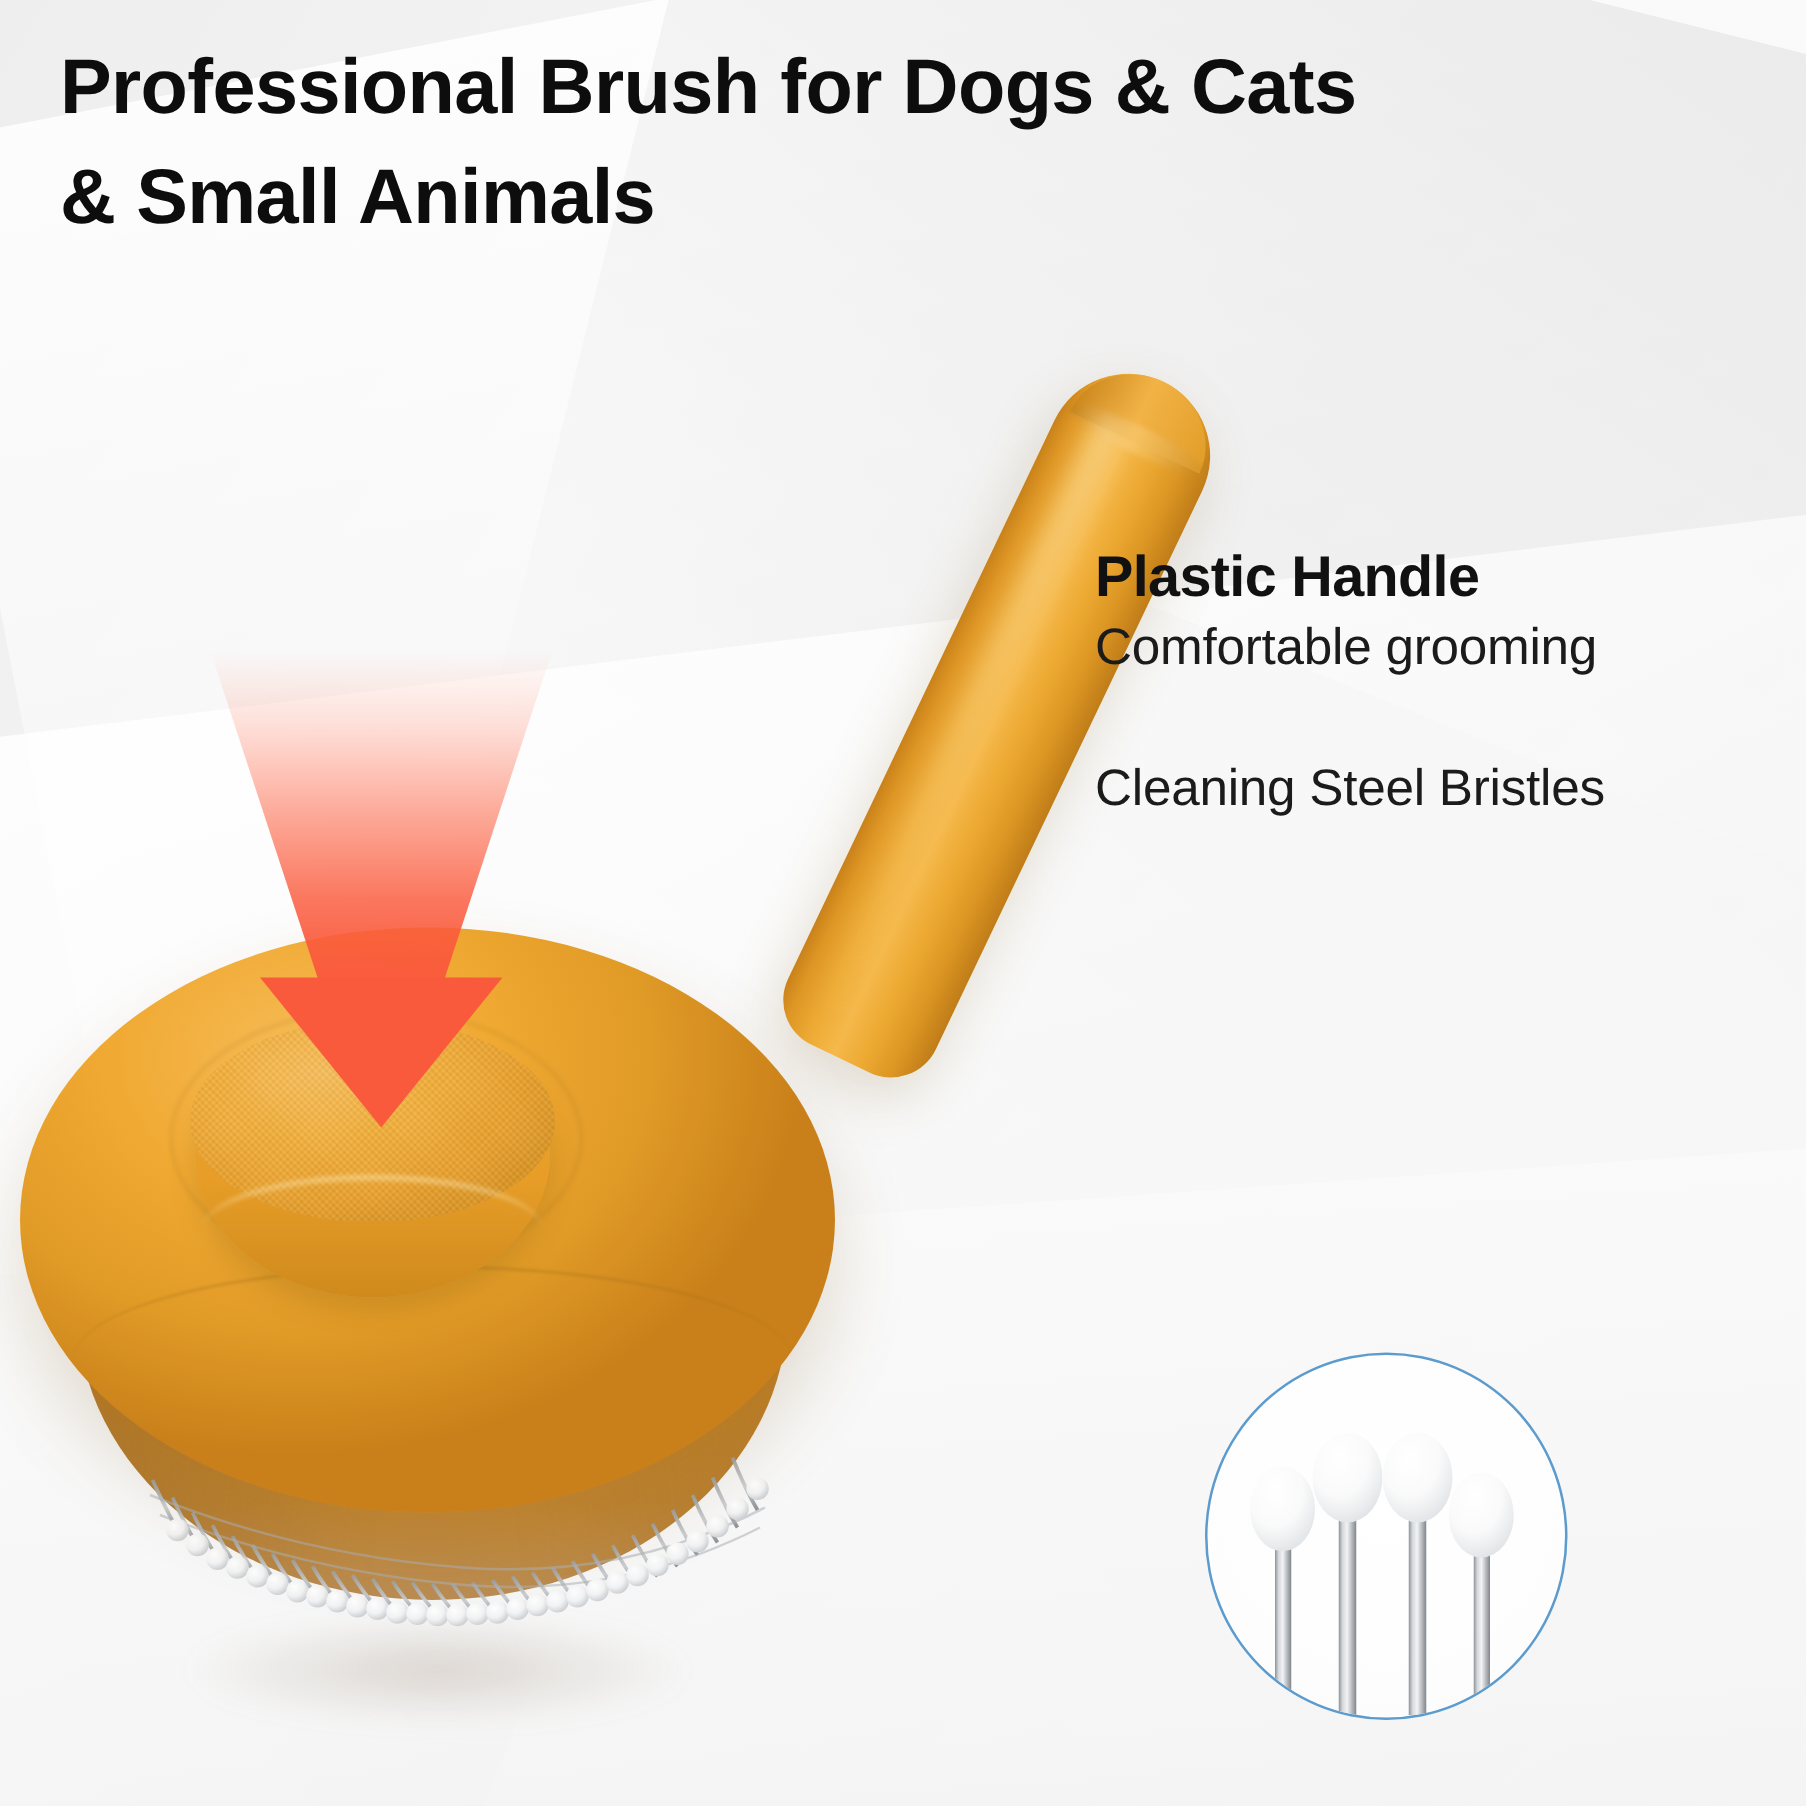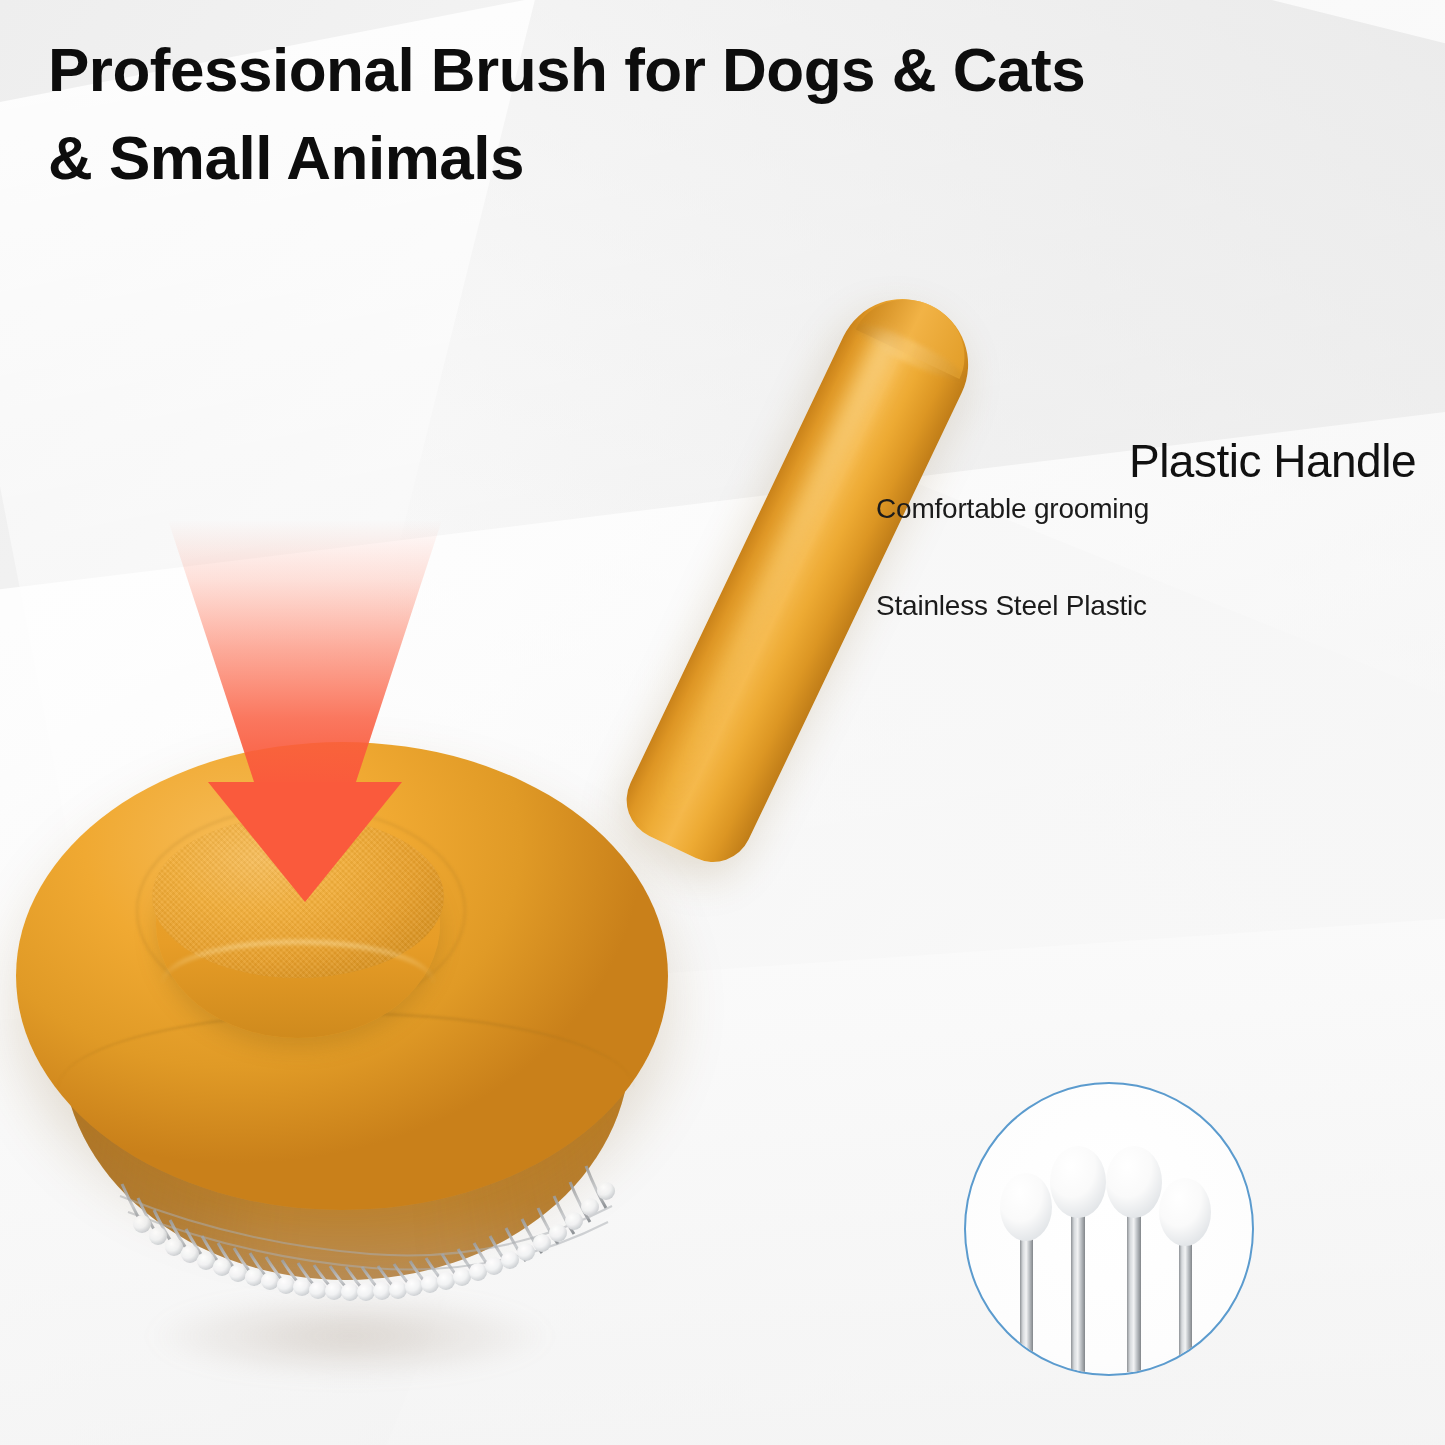--- a/index.html
+++ b/index.html
@@ -54,25 +54,25 @@
     font-size:62px;font-weight:bold;line-height:1.42;
     letter-spacing:-0.5px;color:#0d0d0d;
     white-space:pre-line;
   }
 
   
   .features{position:absolute;left:876px;top:434px;width:540px;}
   .feature{margin-bottom:60px;}
   .feature:last-child{margin-bottom:0;}
   .feat-title{
-    font-size:46px;font-weight:normal;color:#111;
-    line-height:1.18;letter-spacing:-0.5px;text-align:right;
+    font-size:46px;font-weight:bold;color:#111;
+    line-height:1.18;letter-spacing:-0.5px;
   }
   .feat-sub{
-    font-size:28px;font-weight:normal;color:#1b1b1b;
+    font-size:41px;font-weight:normal;color:#1b1b1b;
     line-height:1.24;letter-spacing:-0.2px;margin-top:4px;
   }
   .f2{margin-top:62px;}
   .f3{margin-top:56px;}
 
   
   .product{position:absolute;left:0;top:0;width:900px;height:1445px;}
 
   
   .handle{
@@ -371,21 +371,21 @@
 
     <div class="feature">
       <div class="feat-title">Plastic Handle</div>
       <div class="feat-sub">Comfortable grooming</div>
     </div>
 
     <div class="feature f2">
     </div>
 
     <div class="feature f3">
-      <div class="feat-sub">Stainless Steel Plastic</div>
+      <div class="feat-sub">Cleaning Steel Bristles</div>
     </div>
   </div>
 
   <div class="detail-circle">
     <svg viewBox="0 0 286 290" aria-hidden="true">
       <defs>
         <linearGradient id="shaft" x1="0" y1="0" x2="1" y2="0">
           <stop offset="0%" stop-color="#8e9296"></stop>
           <stop offset="22%" stop-color="#d6d9dc"></stop>
           <stop offset="48%" stop-color="#f2f3f4"></stop>

